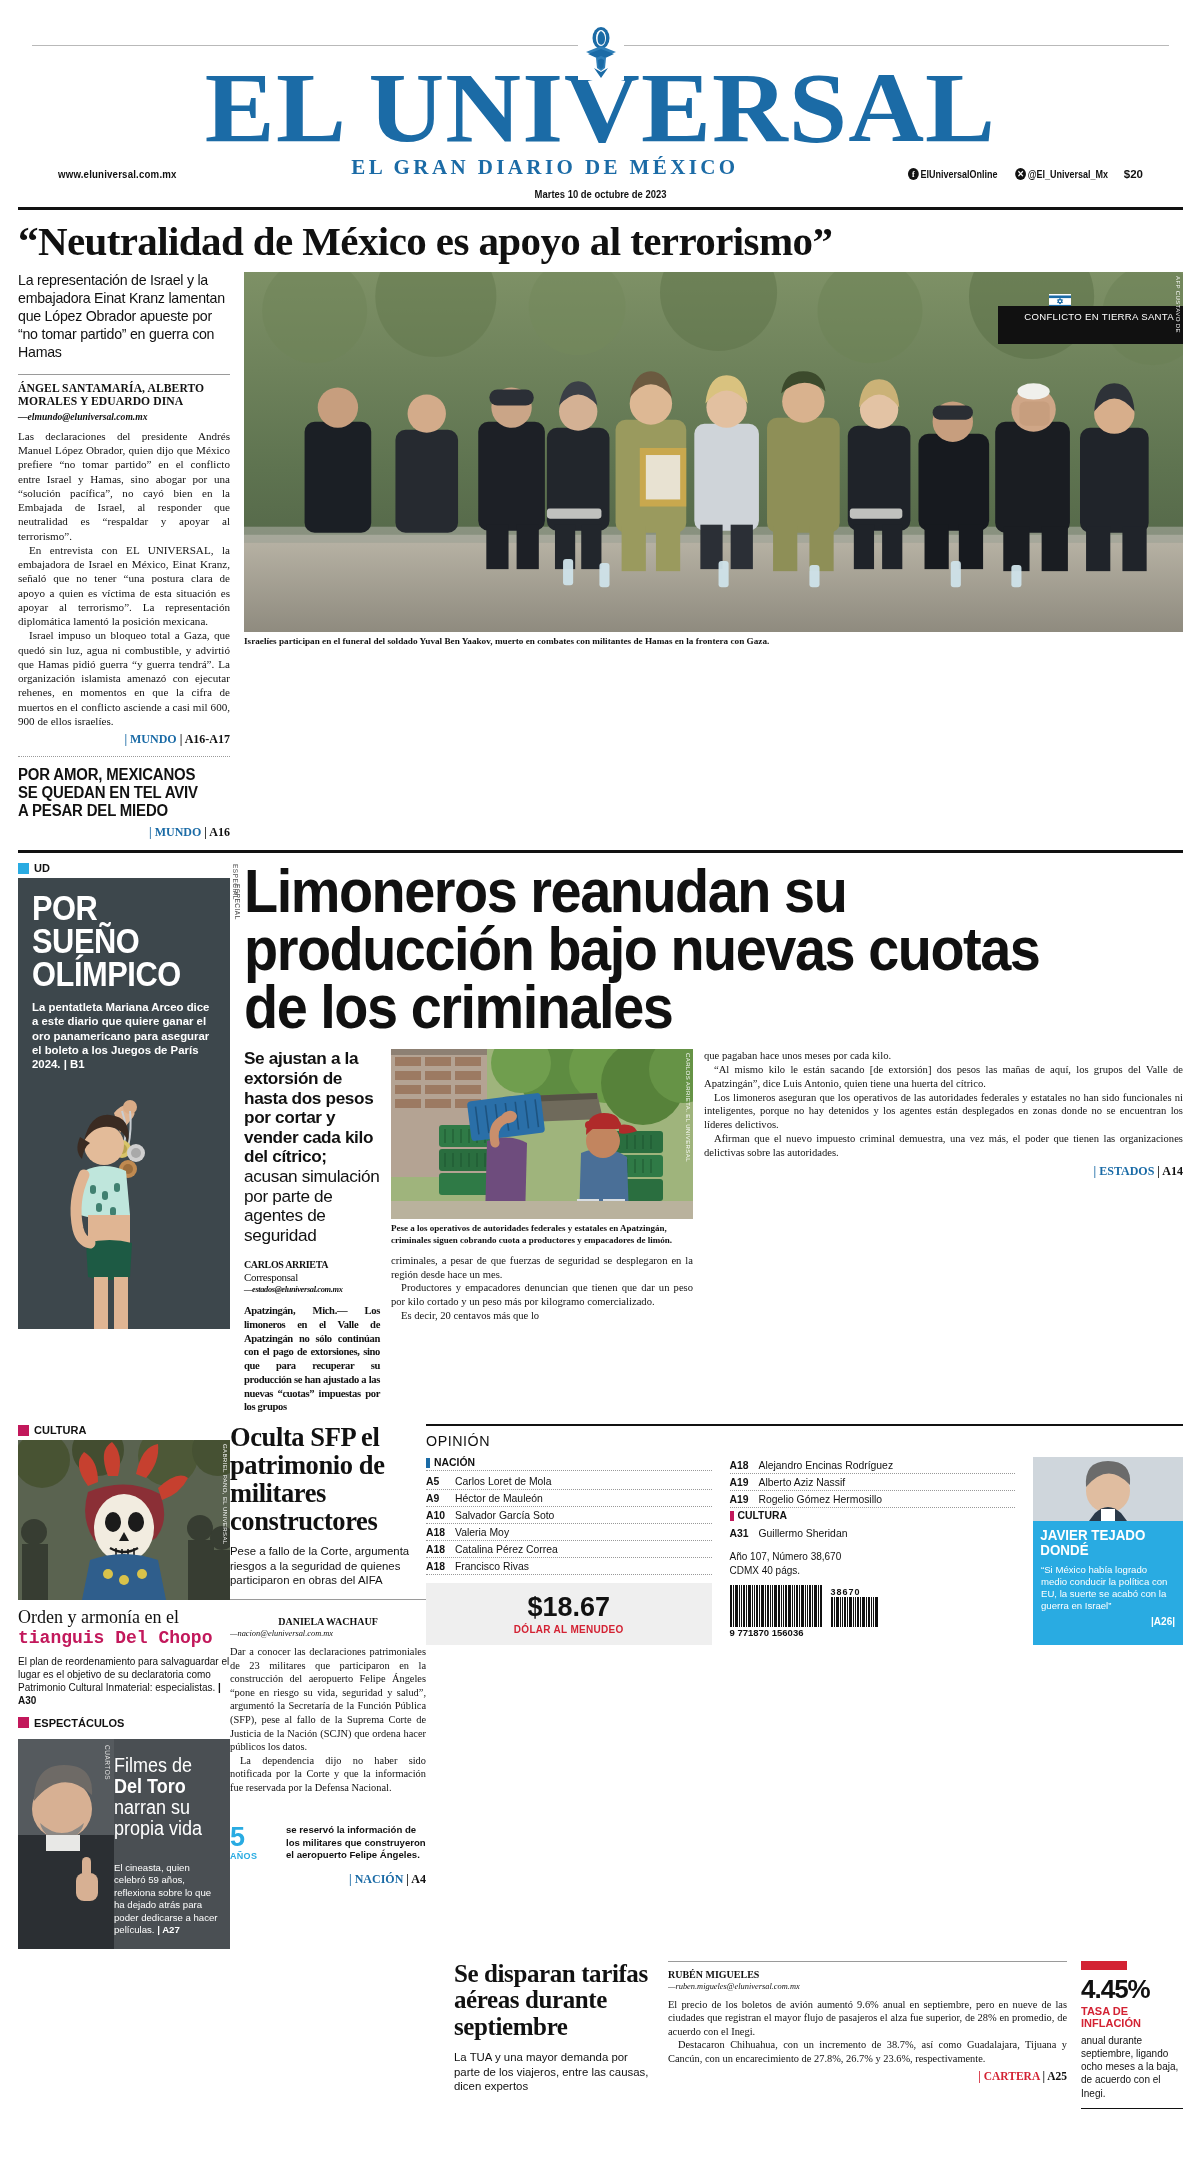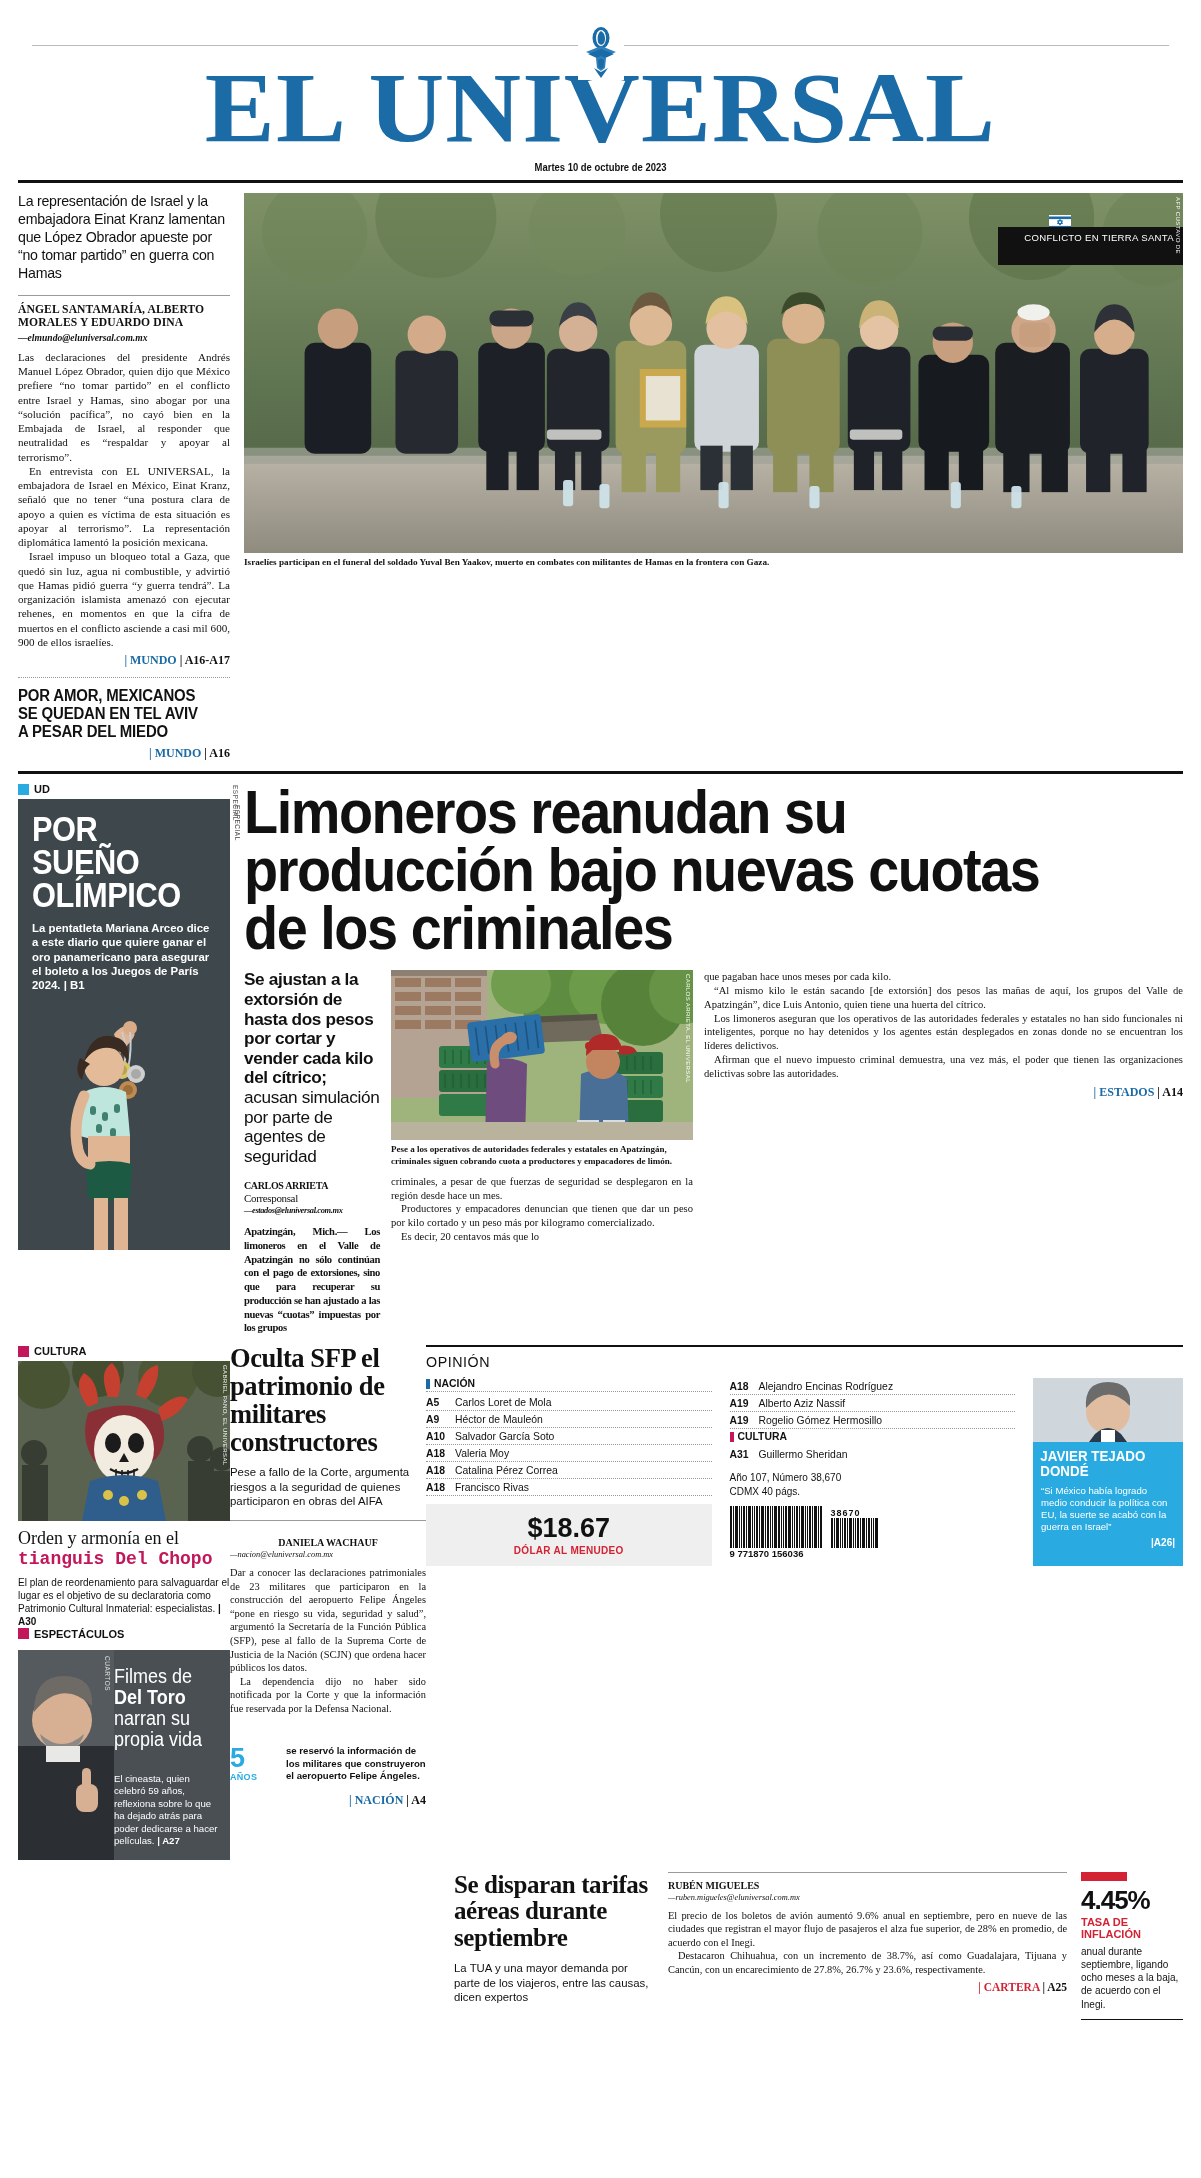--- a/index.html
+++ b/index.html
@@ -262,25 +262,41 @@
           <path d="M10 30 L23 25 L36 30 L23 36 Z" fill="#1B6BA6"></path>
           <path d="M18 34 L23 32 L28 34 L27 44 L23 47 L19 44 Z" fill="#2f7fb8"></path>
           <path d="M20 36 L23 34.5 L26 36 L25.5 43 L23 45 L20.5 43 Z" fill="#1B6BA6"></path>
           <path d="M16 44 L23 48 L30 44 L23 54 Z" fill="#1B6BA6"></path>
         </svg>
       </div>
     </div>
 
     <div class="wordmark">EL UNIVERSAL</div>
 
+    <div class="mast-row">
+      <div class="mast-url">www.eluniversal.com.mx</div>
+      <div class="tagline">EL GRAN DIARIO DE  MÉXICO</div>
+      <div class="mast-social">
+        <span class="soc-item">
+          <span class="ic">f</span>
+          <span>ElUniversalOnline</span>
+        </span>
+        <span class="soc-item">
+          <span class="ic">✕</span>
+          <span>@El_Universal_Mx</span>
+        </span>
+        <span class="price-tag">$20</span>
+      </div>
+    </div>
 
     <div class="datebar">Martes 10 de octubre de 2023</div>
     <div class="thickrule"></div>
   </div>
 
+  <h1 class="lead-head">“Neutralidad de México es apoyo al terrorismo”</h1>
 
   <div class="lead-wrap">
 
     <div class="lead-left">
       <div class="lead-deck">La representación de Israel y la embajadora Einat Kranz lamentan que López Obrador apueste por “no tomar partido” en guerra con Hamas</div>
       <div class="hr-thin"></div>
       <div class="byline">ÁNGEL SANTAMARÍA, ALBERTO MORALES Y EDUARDO DINA</div>
       <div class="byline-mail">—elmundo@eluniversal.com.mx</div>
       <div class="bodytext">
         <p class="first">Las declaraciones del presidente Andrés Manuel López Obrador, quien dijo que México prefiere “no tomar partido” en el conflicto entre Israel y Hamas, sino abogar por una “solución pacífica”, no cayó bien en la Embajada de Israel, al responder que neutralidad es “respaldar y apoyar al terrorismo”.</p>
@@ -664,21 +680,21 @@
       </div>
       <div class="cult-head">
         <span>Orden y armonía en el</span><br>
         <span class="red">tianguis Del Chopo</span>
       </div>
       <div class="cult-deck">
         <span>El plan de reordenamiento para salvaguardar el lugar es el objetivo de su declaratoria como Patrimonio Cultural Inmaterial: especialistas.</span>
         <b>| A30</b>
       </div>
 
-      <div class="kicker" style="">
+      <div class="kicker" style="margin-top:10px">
         <span class="sq sq-esp"></span>
         <span>ESPECTÁCULOS</span>
       </div>
       <div class="esp-card">
         <svg width="100%" height="100%" viewBox="0 0 212 210" preserveAspectRatio="none" aria-hidden="true" style="position:absolute;inset:0">
           <rect width="212" height="210" fill="#555a5e"></rect>
 
           <g>
             <rect x="0" y="96" width="96" height="114" fill="#2b2f33"></rect>
             <circle cx="44" cy="70" r="30" fill="#d7b093"></circle>

